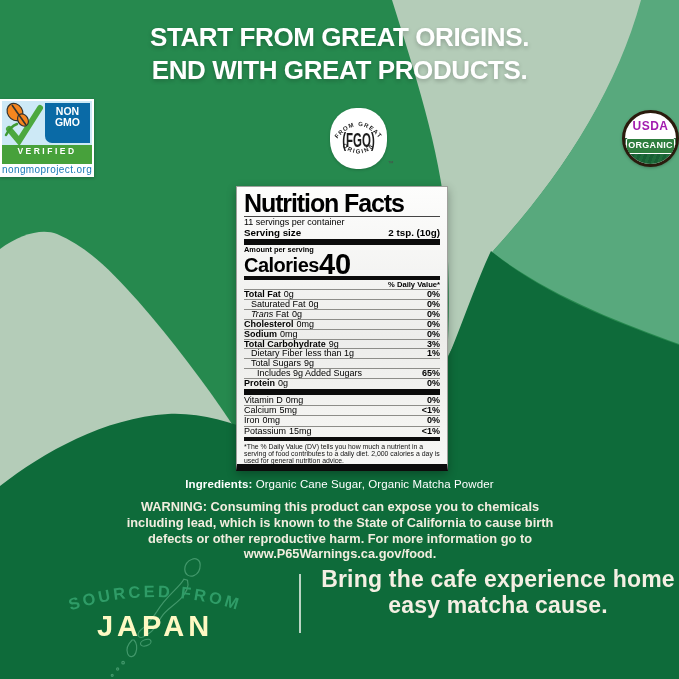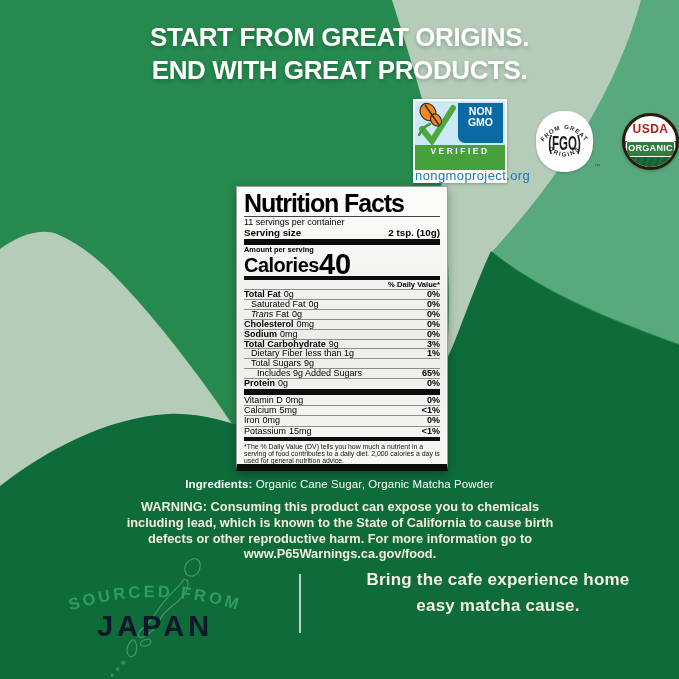--- a/index.html
+++ b/index.html
@@ -6,41 +6,41 @@
   .canvas{position:relative;width:679px;height:679px;margin:0 auto;overflow:hidden;
           font-family:"Liberation Sans",sans-serif;background:#26894e;}
   .bg{position:absolute;inset:0;}
 
   
   .hero{position:absolute;top:21px;left:0;right:0;text-align:center;color:#ffffff;
         font-weight:800;font-size:26px;line-height:33px;letter-spacing:-0.4px;
         text-shadow:0 2px 4px rgba(0,0,0,.22);}
 
   
-  .badges{position:absolute;top:99px;left:0;width:100%;display:flex;justify-content:flex-end;
+  .badges{position:absolute;top:99px;left:0;width:100%;display:flex;justify-content:space-between;
           align-items:center;gap:29px;}
   .ngmo{width:90px;background:#fff;padding:2px;box-shadow:0 1px 3px rgba(0,0,0,.25);}
   .ngmo-top{position:relative;height:44px;background:#cde9f6;overflow:hidden;}
   .ngmo-art{position:absolute;left:0;top:0;}
   .ngmo-brand{position:absolute;top:2px;right:2px;width:45px;height:40px;background:#0a6aa6;
               color:#fff;font-weight:700;text-align:center;border-radius:0 0 0 7px;}
   .ngmo-brand .b1{font-size:10.5px;line-height:12px;margin-top:2px;}
   .ngmo-brand .b2{font-size:10.5px;line-height:11px;}
   .ngmo-brand .b3{font-size:12px;line-height:11px;margin-top:36px;}
-  .ngmo-verified{height:25px;background:#47a13b;color:#fff;text-align:center;font-size:8.5px;
+  .ngmo-verified{height:19px;background:#47a13b;color:#fff;text-align:center;font-size:8.5px;
                  font-weight:700;letter-spacing:2.5px;line-height:13px;}
-  .ngmo-url{height:11px;color:#1879b5;font-size:13px;text-align:center;line-height:11px;
+  .ngmo-url{height:11px;color:#1879b5;font-size:10px;text-align:center;line-height:11px;
             letter-spacing:.4px;background:#fff;}
   .fgo{position:relative;width:57px;height:61px;background:#fff;border-radius:46%;
        box-shadow:0 1px 3px rgba(0,0,0,.2);}
   .fgo-tm{position:absolute;right:-7px;bottom:3px;font-size:6px;color:#4a4a4a;}
   .usda{position:relative;width:57px;height:57px;border-radius:50%;border:3px solid #2a1b0d;
         overflow:hidden;background:#fff;box-sizing:border-box;box-shadow:0 1px 3px rgba(0,0,0,.25);}
   .usda-name{height:23px;text-align:center;font-size:12px;font-weight:800;letter-spacing:.5px;
-             padding-top:6px;color:#b91c1c;}
+             padding-top:6px;color:#a21caf;}
   .usda-field{position:absolute;bottom:0;left:0;right:0;height:26px;
               background:repeating-linear-gradient(112deg,#175f33 0 3px,#1e6b3a 3px 6px);}
   .usda-banner{position:absolute;top:25px;left:1px;right:1px;height:14px;background:#2e7d3e;
                border:1.5px solid #fff;border-radius:2px;color:#fff;font-size:9px;font-weight:800;
                text-align:center;line-height:13px;letter-spacing:.3px;}
 
   
   .nf{position:absolute;left:236px;top:186px;width:212px;height:285px;box-sizing:border-box;
       background:linear-gradient(180deg,#fdfdfc 0%,#ededeb 55%,#f7f7f5 100%);
       border:1px solid #9fa09c;border-bottom:7px solid #0c0c0c;padding:5px 7px 2px;
@@ -71,26 +71,26 @@
   .ingredients{position:absolute;top:478px;left:0;width:100%;text-align:center;color:#fff;
                font-size:11.5px;letter-spacing:.1px;}
   .warning{position:absolute;top:499px;left:120px;width:440px;text-align:center;color:#f2eddf;
            font-size:12.8px;font-weight:700;line-height:15.8px;}
   .divider{position:absolute;left:299px;top:574px;width:2px;height:59px;
            background:rgba(236,243,236,.78);}
 
   .sourced{position:absolute;left:40px;top:550px;width:230px;height:129px;}
   .japan-map{position:absolute;left:58px;top:2px;opacity:.95;}
   .arc-wrap{position:absolute;left:0;top:22px;}
-  .japan-word{position:absolute;left:0;top:60px;width:230px;text-align:center;color:#0f172a;
+  .japan-word{position:absolute;left:0;top:60px;width:230px;text-align:center;color:#fef9c3;
               font-size:29px;font-weight:800;letter-spacing:4px;}
 
   .usefor{position:absolute;left:318px;top:567px;width:360px;text-align:center;}
   .usefor-title{color:#2f9c67;font-size:18px;font-weight:800;letter-spacing:4px;margin:0 0 7px;}
-  .usefor-text{color:#f4efe3;font-size:17px;font-weight:800;line-height:25.5px;letter-spacing:.2px;}
+  .usefor-text{color:#f4efe3;font-size:23px;font-weight:800;line-height:25.5px;letter-spacing:.2px;}
 </style>
 </head>
 <body>
 
 <div class="canvas">
 
   <svg class="bg" viewBox="0 0 679 679" preserveAspectRatio="none">
     <rect x="0" y="0" width="679" height="679" fill="#26894e"></rect>
     <path d="M392,0 C414,70 440,150 446,220 C449,270 450,315 447,358 C462,330 478,294 494,250 C562,176 618,88 642,0 Z" fill="#b4ccb8"></path>
     <path d="M641,0 L679,0 L679,344 C618,322 546,294 492,252 C560,178 616,92 641,0 Z" fill="#58a97d"></path>

